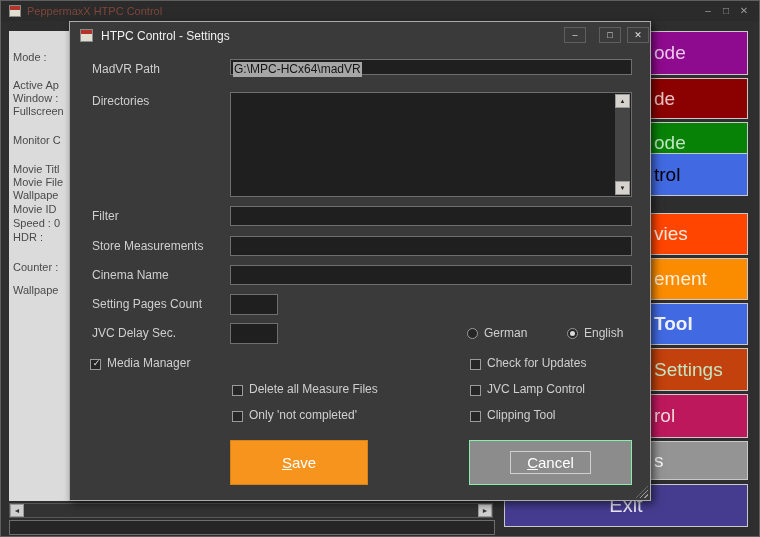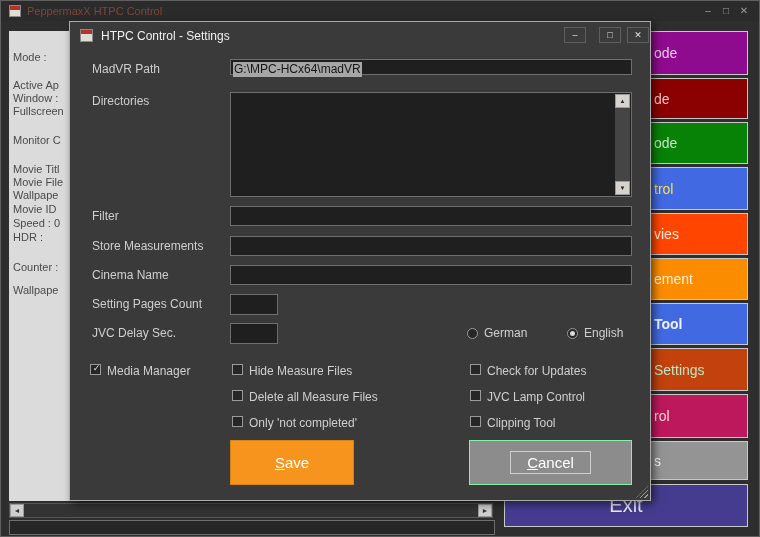--- a/index.html
+++ b/index.html
@@ -19,21 +19,21 @@
   .main-title { position:absolute; left:26px; top:0; line-height:20px; font-size:11px; color:#7e463a; white-space:nowrap; }
   .main-controls { position:absolute; right:6px; top:0; height:20px; display:flex; }
   .main-controls .wbtn { width:18px; height:20px; line-height:20px; text-align:center; font-size:10px; color:#9a9a9a; }
   
   .sidebar { position:absolute; left:8px; top:30px; width:64px; height:470px; background:#dbdbdb; overflow:hidden; }
   .sb-label { position:absolute; left:4px; font-size:11px; color:#4a4a4a; white-space:nowrap; }
   
   .rbtn {
     position:absolute; left:560px; width:187px;
     border:1px solid #c9c9c9; display:flex; align-items:center;
-    padding-left:92px; font-size:14px; white-space:nowrap; overflow:hidden; cursor:default;
+    padding-left:92px; font-size:19px; white-space:nowrap; overflow:hidden; cursor:default;
   }
   .exit-btn {
     position:absolute; left:503px; top:483px; width:244px; height:43px;
     border:1px solid #c9c9c9; display:flex; align-items:center; justify-content:center;
     font-size:20px; cursor:default;
   }
   
   .hscroll { position:absolute; left:8px; top:502px; width:484px; height:15px; background:#333333; border:1px solid #565656; }
   .hs-btn {
     position:absolute; top:0; width:14px; height:13px; background:#cfcfcf; border:1px solid #9a9a9a;
@@ -65,26 +65,26 @@
   
   .vscroll { position:absolute; right:1px; top:1px; bottom:1px; width:15px; background:#454545; }
   .vs-btn { position:absolute; left:0; width:15px; height:14px; background:#d6d3ce; border:1px solid #9a9a9a;
             color:#222; font-size:6px; line-height:12px; text-align:center; }
   .vs-up { top:0; } .vs-down { bottom:0; }
   
   .radio { position:absolute; display:flex; align-items:center; cursor:default; }
   .radio-circle { width:11px; height:11px; border-radius:50%; border:1px solid #9a9a9a; background:#262626; margin-right:6px; position:relative; }
   .radio.checked .radio-circle::after { content:""; position:absolute; left:2px; top:2px; width:5px; height:5px; border-radius:50%; background:#dadada; }
   .radio-label, .cb-label { font-size:12px; color:#cfcfcf; white-space:nowrap; }
-  .checkbox { position:absolute; display:flex; align-items:flex-start; cursor:default;margin-top:8px; }
+  .checkbox { position:absolute; display:flex; align-items:flex-end; cursor:default; }
   .cb-box { width:11px; height:11px; border:1px solid #9a9a9a; background:#262626; margin-right:6px; position:relative; }
   .checkbox.checked .cb-box::after { content:"✓"; position:absolute; left:0; top:-2px; width:11px; text-align:center; font-size:9px; color:#e0e0e0; }
   
   .dlg-btn { position:absolute; top:418px; height:45px; display:flex; align-items:center; justify-content:center; cursor:default; }
-  .save-btn { left:160px; width:124px; border:1px solid #d78417; }
+  .save-btn { left:160px; width:138px; border:1px solid #d78417; }
   .cancel-btn { left:399px; width:163px; border:1px solid #86efac; }
   .btn-label { display:block; font-size:15px; color:#ffffff; }
   .btn-label::first-letter { text-decoration:underline; }
   .cancel-inner { border:1px solid #cfcfcf; padding:2px 16px; }
   .resize-grip {
     position:absolute; right:2px; bottom:2px; width:12px; height:12px;
     background:repeating-linear-gradient(-45deg, transparent 0 2px, #999 2px 3px);
     clip-path:polygon(100% 0, 100% 100%, 0 100%);
   }
 </style>
@@ -115,21 +115,21 @@
     <div class="sb-label" style="top:172px">Movie ID</div>
     <div class="sb-label" style="top:186px">Speed : 0</div>
     <div class="sb-label" style="top:200px">HDR :</div>
     <div class="sb-label" style="top:230px">Counter :</div>
     <div class="sb-label" style="top:253px">Wallpape</div>
   </div>
 
   <div class="rbtn" style="top: 30px; height: 44px; background-color: rgb(142, 10, 142); color: rgb(234, 201, 234);">ode</div>
   <div class="rbtn" style="top: 77px; height: 41px; background-color: rgb(139, 0, 0); color: rgb(235, 195, 195);">de</div>
   <div class="rbtn" style="top: 121px; height: 42px; background-color: rgb(7, 130, 7); color: rgb(194, 229, 194);">ode</div>
-  <div class="rbtn" style="top: 166px; height: 43px; background-color: rgb(65, 105, 225); color: #fde047;">trol</div>
+  <div class="rbtn" style="top: 152px; height: 43px; background-color: rgb(65, 105, 225); color: #000000;">trol</div>
   <div class="rbtn" style="top: 212px; height: 42px; background-color: rgb(255, 69, 0); color: rgb(251, 233, 220);">vies</div>
   <div class="rbtn" style="top: 257px; height: 42px; background-color: rgb(251, 140, 0); color: rgb(253, 240, 218);">ement</div>
   <div class="rbtn" style="top: 302px; height: 42px; background-color: rgb(65, 105, 225); color: rgb(239, 242, 251); font-weight: bold;">Tool</div>
   <div class="rbtn" style="top: 347px; height: 43px; background-color: #c2410c; color: rgb(194, 229, 194);">Settings</div>
   <div class="rbtn" style="top: 393px; height: 44px; background-color: #be185d; color: rgb(242, 216, 216);">rol</div>
   <div class="rbtn" style="top: 440px; height: 39px; background-color: rgb(148, 148, 148); color: rgb(245, 245, 245);">s</div>
   <div class="exit-btn" style="background-color: rgb(69, 60, 143); color: rgb(233, 233, 246);">Exit</div>
 
   <div class="hscroll">
     <div class="hs-btn hs-left">◄</div>
@@ -180,24 +180,20 @@
     </div>
     <div class="radio checked" style="left:497px;top:304px">
       <span class="radio-circle"></span>
       <span class="radio-label">English</span>
     </div>
 
     <div class="checkbox checked" style="left:20px;top:334px">
       <span class="cb-box"></span>
       <span class="cb-label">Media Manager</span>
     </div>
-    <div class="checkbox" style="left:162px;top:334px">
-      <span class="cb-box"></span>
-      <span class="cb-label">Hide Measure Files</span>
-    </div>
     <div class="checkbox" style="left:162px;top:360px">
       <span class="cb-box"></span>
       <span class="cb-label">Delete all Measure Files</span>
     </div>
     <div class="checkbox" style="left:162px;top:386px">
       <span class="cb-box"></span>
       <span class="cb-label">Only 'not completed'</span>
     </div>
     <div class="checkbox" style="left:400px;top:334px">
       <span class="cb-box"></span>

